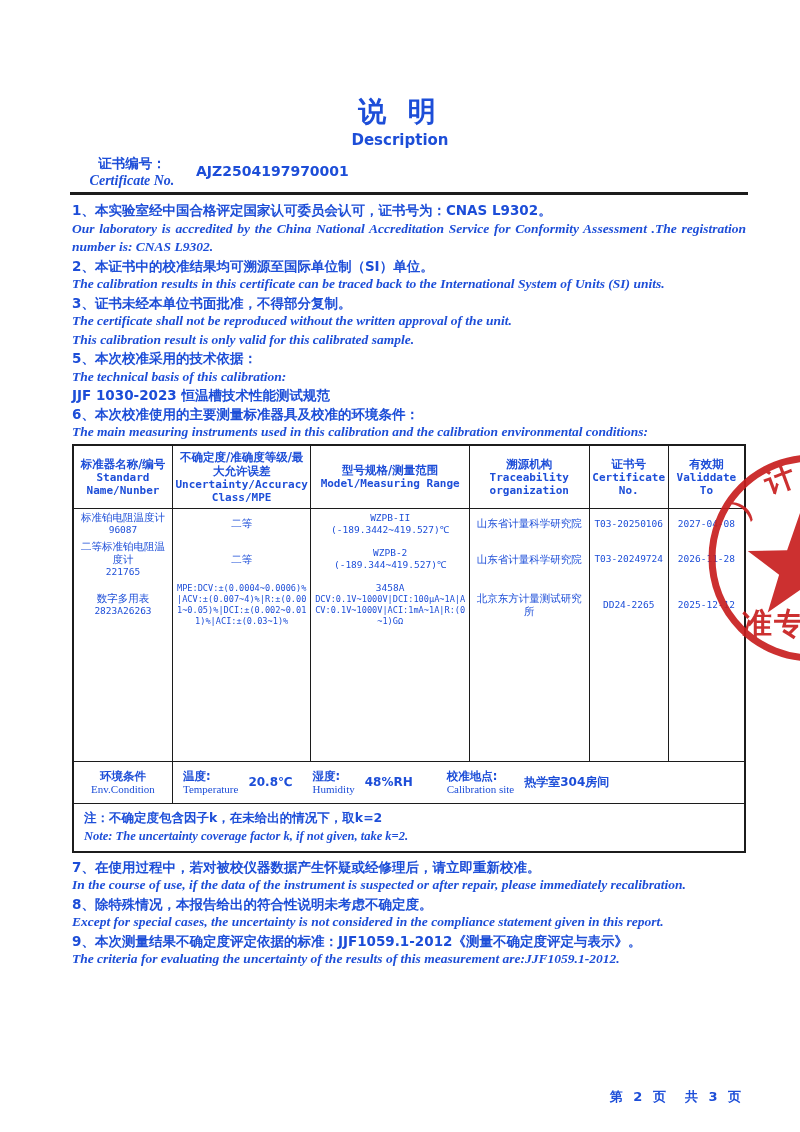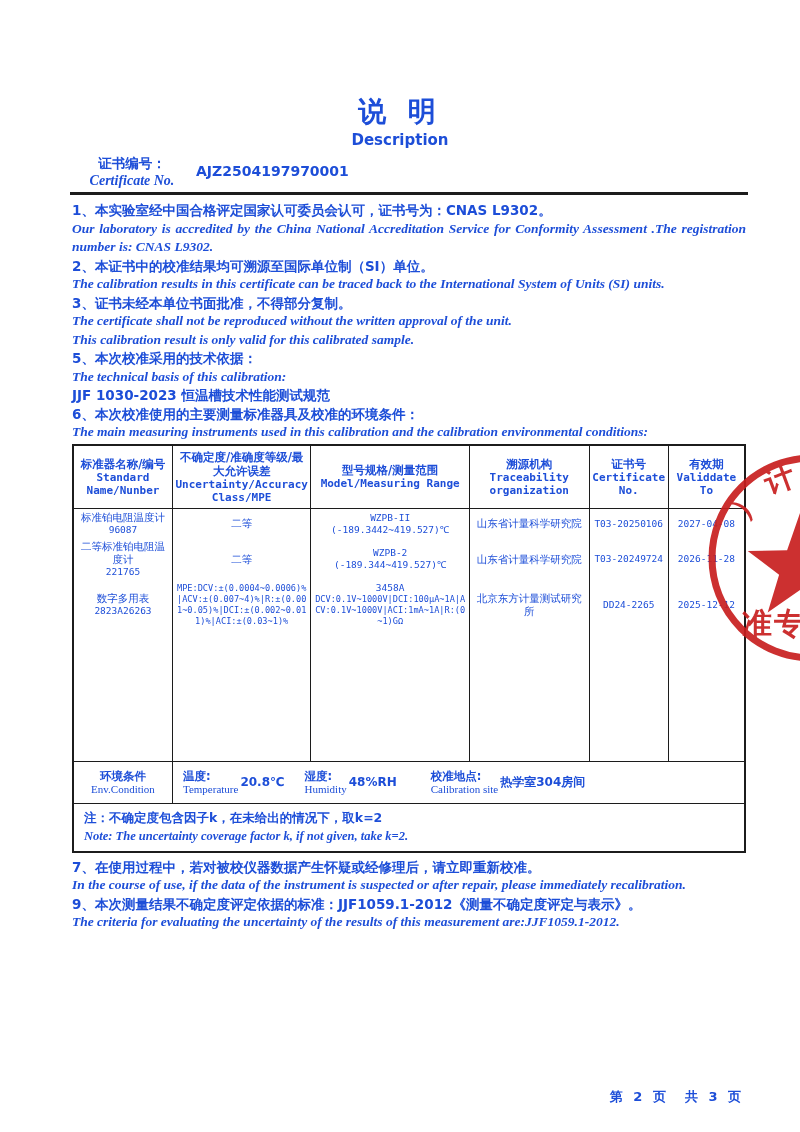--- a/index.html
+++ b/index.html
@@ -52,21 +52,21 @@
                font-family:"DejaVu Sans Mono","Liberation Mono",monospace; }
   .cell-small { font-size:8.6px; line-height:11px; display:block; word-break:break-all;
                 font-family:"DejaVu Sans Mono","Liberation Mono",monospace; }
   tr.spacer td { height:132px; border-left:1.5px solid #1c1c1c; border-right:1.5px solid #1c1c1c; }
   tr.env-row td { border:1.5px solid #1c1c1c; height:42px; }
   .env-label-zh { font-size:11.5px; font-weight:600; display:block; line-height:14px;
                   font-family:"DejaVu Sans","Liberation Sans",sans-serif; }
   .env-label-en { font-size:11px; display:block; line-height:13px; }
   .env-flex { display:flex; align-items:center; justify-content:flex-start; gap:6px;
               padding:0 8px; text-align:left; }
-  .env-group { display:flex; align-items:center; gap:2px; }
+  .env-group { display:flex; align-items:center; gap:10px; }
   .env-value { font-size:12px; font-weight:600;
                font-family:"DejaVu Sans","Liberation Sans",sans-serif; }
   tr.note-row td { border-top:1.5px solid #1c1c1c; text-align:left; padding:4px 10px 5px 10px; }
   .tnote-zh { font-size:12.5px; font-weight:600; line-height:19px;
               font-family:"DejaVu Sans","Liberation Sans",sans-serif; }
   .tnote-en { font-size:12.5px; font-weight:bold; font-style:italic; line-height:19px; }
 
   .notes-bottom { margin-top:5px; }
 
   .footer { position:absolute; right:56px; bottom:26px; font-size:13px; font-weight:600;
@@ -269,20 +269,24 @@
         </tr>
       </tbody>
     </table>
 
     <div class="notes-bottom">
       <div>
         <div class="note-zh">7、在使用过程中，若对被校仪器数据产生怀疑或经修理后，请立即重新校准。</div>
         <div class="note-en">In the course of use, if the data of the instrument is suspected or after repair, please immediately recalibration.</div>
       </div>
       <div>
+        <div class="note-zh">8、除特殊情况，本报告给出的符合性说明未考虑不确定度。</div>
+        <div class="note-en">Except for special cases, the uncertainty is not considered in the compliance statement given in this report.</div>
+      </div>
+      <div>
         <div class="note-zh">9、本次测量结果不确定度评定依据的标准：JJF1059.1-2012《测量不确定度评定与表示》。</div>
         <div class="note-en">The criteria for evaluating the uncertainty of the results of this measurement are:JJF1059.1-2012.</div>
       </div>
     </div>
   </div>
 
   <div class="footer">第 2 页　共 3 页</div>
 
   <svg class="stamp" viewBox="0 0 240 240">
     <circle cx="120" cy="120" r="100" fill="none" stroke="#c81f1f" stroke-width="7"></circle>

